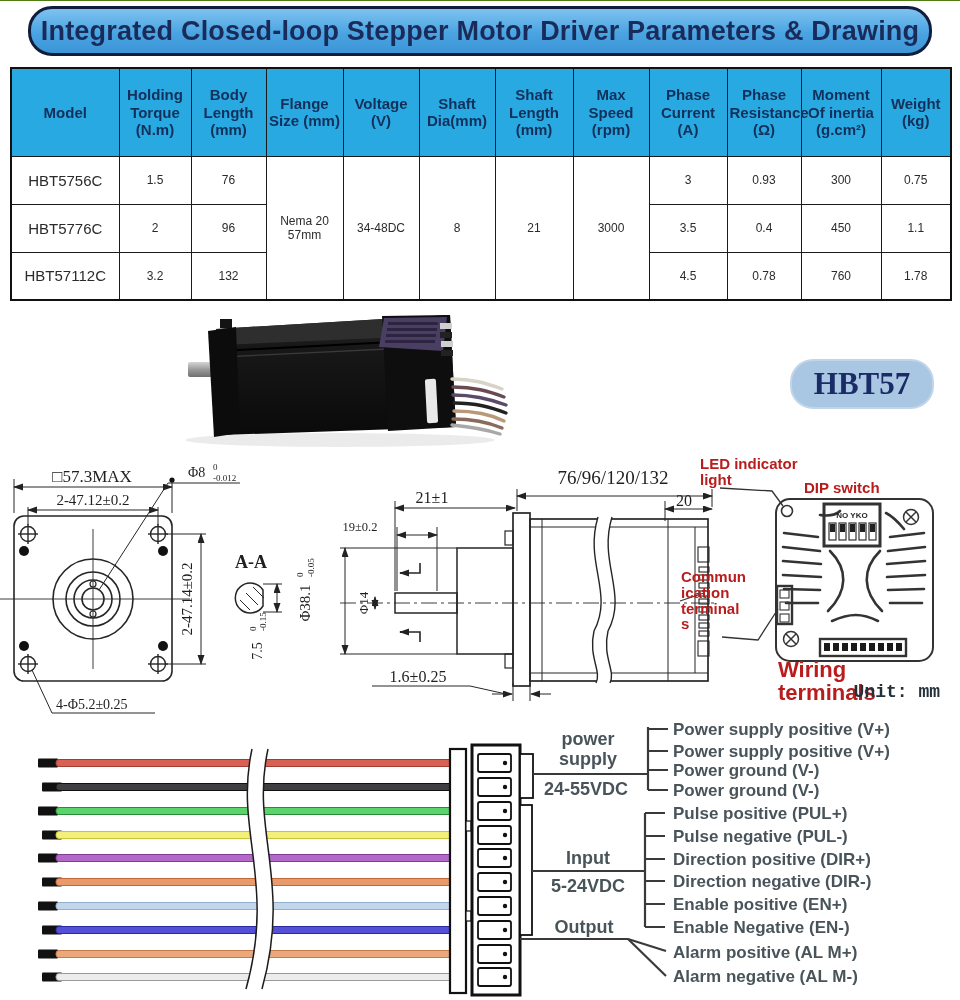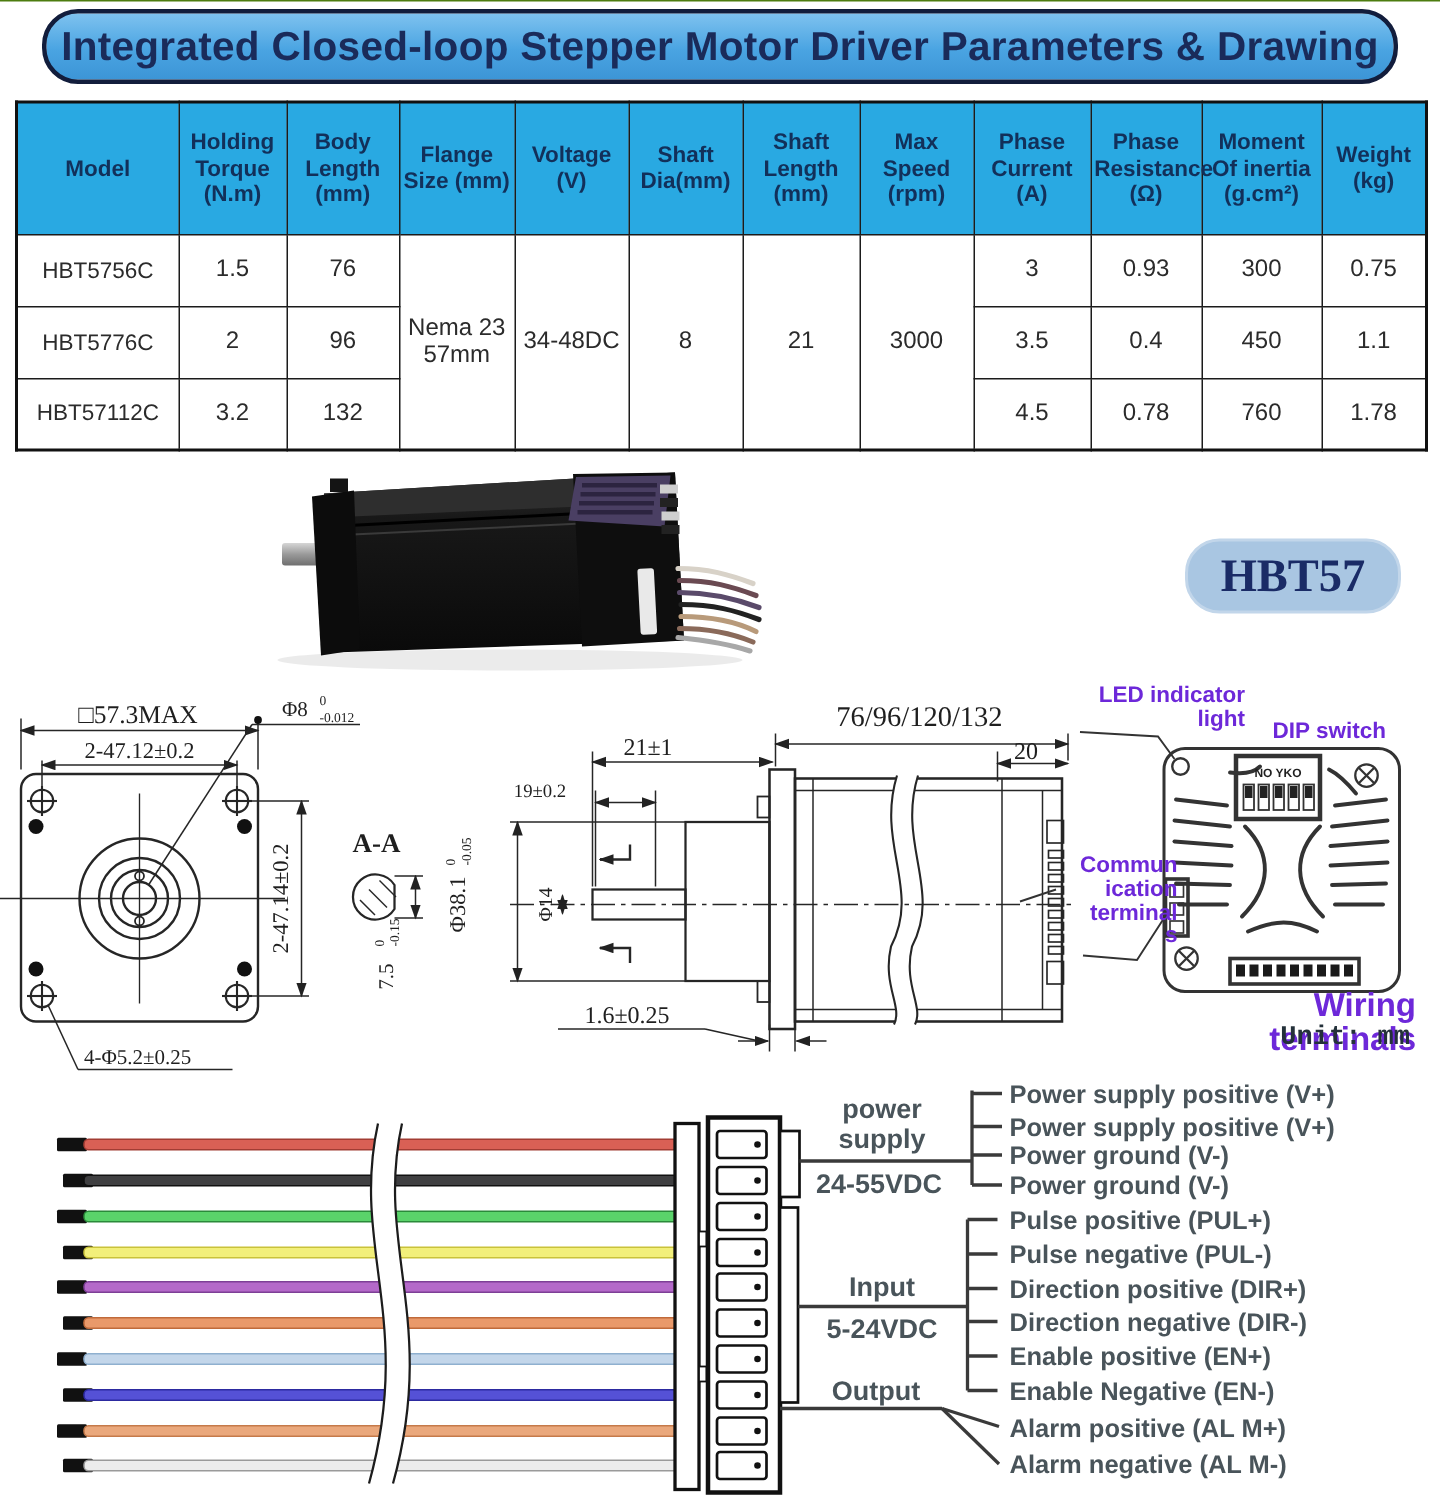--- a/index.html
+++ b/index.html
@@ -9,29 +9,29 @@
   .title-pill{position:absolute;left:28px;top:5px;width:898px;height:44px;border-radius:24px;
     background:linear-gradient(#7ec2ef 0%,#4aa4e2 55%,#3c95d6 100%);
     border:3px solid #121d3c;display:flex;align-items:center;justify-content:center;
     font-weight:bold;font-size:27px;color:#1a2b5a;letter-spacing:.2px;}
   
   .spec-table{position:absolute;left:10px;top:66px;border-collapse:collapse;table-layout:fixed;width:940px;}
   .spec-table th,.spec-table td{border:1.5px solid #1b1b1b;text-align:center;vertical-align:middle;padding:0 2px;}
   .spec-table thead tr{height:88px;}
   .spec-table tbody tr{height:48px;}
   .spec-table th{background:#29a9e2;color:#12305a;font-weight:bold;font-size:15px;line-height:1.15;}
-  .spec-table td{background:#fff;color:#2b2b2b;font-size:16px;}
+  .spec-table td{background:#fff;color:#2b2b2b;font-size:12px;}
   .spec-table td.model{font-size:15px;}
   .spec-table{border:2px solid #111;}
   
   .hbt-badge{position:absolute;left:790px;top:358px;width:140px;height:46px;border-radius:23px;
     background:#a9c6e2;border:2px solid #c2d6ea;display:flex;align-items:center;justify-content:center;
     font-weight:bold;font-size:31px;color:#1a2b66;font-family:Liberation Serif, serif;}
   
-  .anno{position:absolute;color:#6d28d9;font-size:15px;font-weight:bold;line-height:1.05;text-align:right;margin-left:16px;}
+  .anno{position:absolute;color:#b91c1c;font-size:15px;font-weight:bold;line-height:1.05;text-align:left;}
   .anno.wrap{overflow-wrap:break-word;}
   .unit{position:absolute;color:#24313a;font-size:18px;font-weight:bold;text-align:right;font-family:Liberation Mono, monospace;}
   svg{position:absolute;}
   svg text{font-family:"Liberation Serif",serif;fill:#1f1f1f;}
   svg text.ui{font-family:"Liberation Sans",sans-serif;font-weight:bold;fill:#49545a;}
 </style>
 </head>
 <body>
 
 <div class="stage">
@@ -69,21 +69,21 @@
         <th>Phase Resistance (Ω)</th>
         <th>Moment Of inertia (g.cm²)</th>
         <th>Weight (kg)</th>
       </tr>
     </thead>
     <tbody>
       <tr>
         <td class="model">HBT5756C</td>
         <td>1.5</td>
         <td>76</td>
-        <td rowspan="3">Nema 23 57mm</td>
+        <td rowspan="3">Nema 20 57mm</td>
         <td rowspan="3">34-48DC</td>
         <td rowspan="3">8</td>
         <td rowspan="3">21</td>
         <td rowspan="3">3000</td>
         <td>3</td>
         <td>0.93</td>
         <td>300</td>
         <td>0.75</td>
       </tr>
       <tr>
@@ -392,21 +392,21 @@
         <rect x="878" y="192" width="6" height="8"></rect>
           <rect x="887" y="192" width="6" height="8"></rect>
         <rect x="896" y="192" width="6" height="8"></rect>
       </g>
     </g>
     <text x="852" y="67" font-size="8" font-weight="bold" text-anchor="middle" style="font-family:'Liberation Sans',sans-serif">NO YKO</text>
   </svg>
 
   <div class="anno" style="left:700px;top:455px;width:114px">LED indicator light</div>
   <div class="anno" style="left:804px;top:479px;width:104px">DIP switch</div>
-  <div class="anno wrap" style="left:703px;top:568px;width:66px">Communication terminals</div>
+  <div class="anno wrap" style="left:681px;top:568px;width:66px">Communication terminals</div>
   <div class="anno" style="left:778px;top:657px;width:150px;font-size:22px">Wiring terminals</div>
   <div class="unit" style="left:840px;top:681px;width:100px">Unit: mm</div>
 
   <svg style="left:0;top:720px" width="960" height="280" viewBox="0 0 960 280">
 
     <g>
       <g fill="#111">
           <rect x="38" y="37.5" width="20" height="9" rx="1"></rect>
           <rect x="42" y="61.5" width="20" height="9" rx="1"></rect>
         <rect x="38" y="85.5" width="20" height="9" rx="1"></rect>

